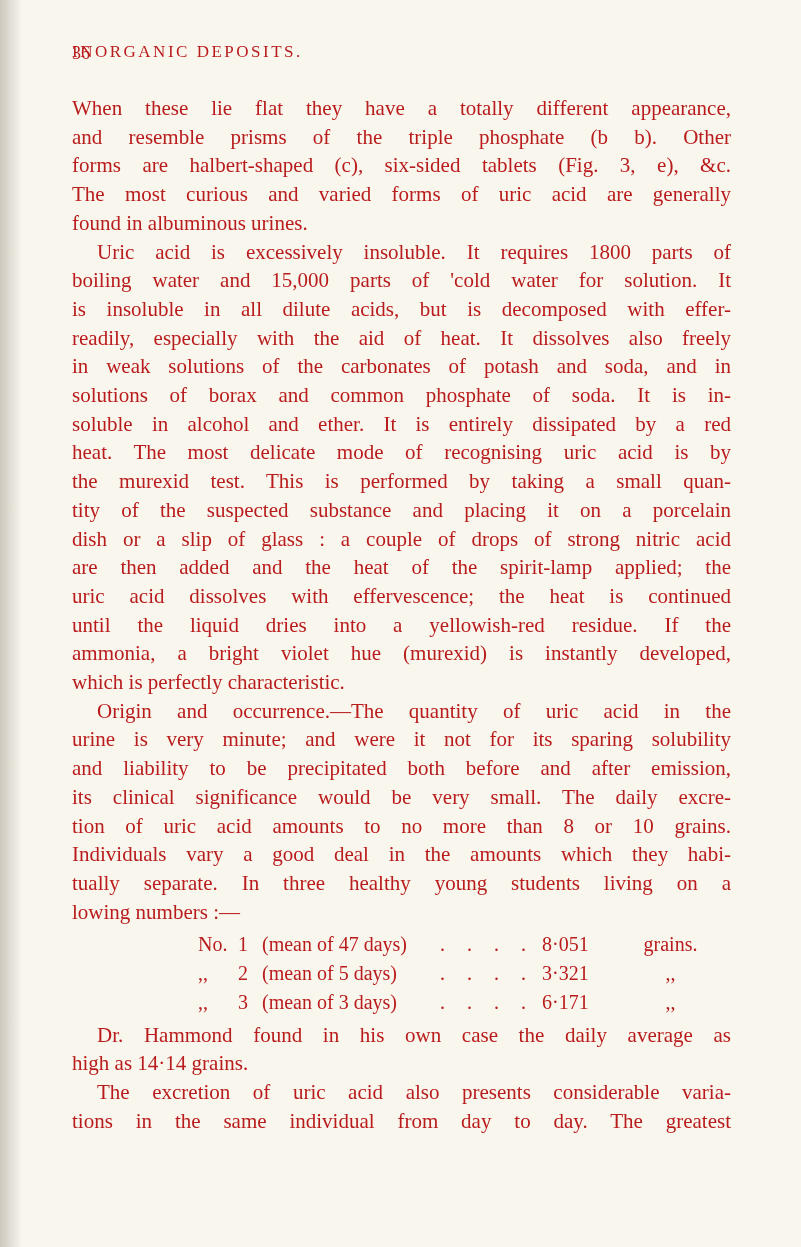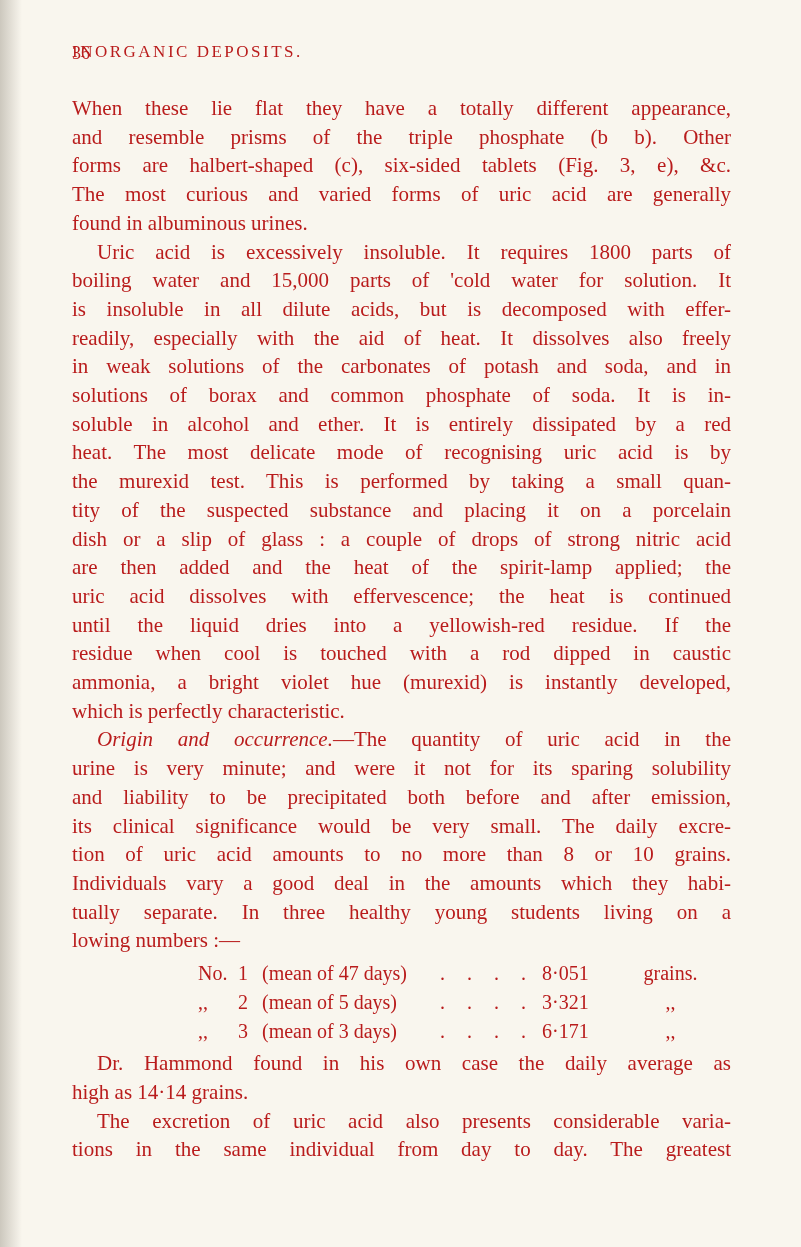--- a/index.html
+++ b/index.html
@@ -47,21 +47,21 @@
     font-size: 21px;
     line-height: 28.7px;
   }
 
   .line {
     text-align: justify;
     text-align-last: justify;
   }
   .line.last { text-align-last: left; }
   .line.indent { text-indent: 25px; }
-  .it { font-style: italic; }
+  .it { }
 
   .obs-table {
     margin: 4px 0 4px 126px;
     font-size: 20px;
     line-height: 28.7px;
   }
   .trow {
     display: grid;
     grid-template-columns: 40px 24px 176px 104px 58px auto;
   }
@@ -97,21 +97,20 @@
       <div class="line">in weak solutions of the carbonates of potash and soda, and in</div>
       <div class="line">solutions of borax and common phosphate of soda.  It is in-</div>
       <div class="line">soluble in alcohol and ether.  It is entirely dissipated by a red</div>
       <div class="line">heat.  The most delicate mode of recognising uric acid is by</div>
       <div class="line">the murexid test.  This is performed by taking a small quan-</div>
       <div class="line">tity of the suspected substance and placing it on a porcelain</div>
       <div class="line">dish or a slip of glass : a couple of drops of strong nitric acid</div>
       <div class="line">are then added and the heat of the spirit-lamp applied; the</div>
       <div class="line">uric acid dissolves with effervescence; the heat is continued</div>
       <div class="line">until the liquid dries into a yellowish-red residue.  If the</div>
-      <div class="line">residue when cool is touched with a rod dipped in caustic</div>
       <div class="line">ammonia, a bright violet hue (murexid) is instantly developed,</div>
       <div class="line last">which is perfectly characteristic.</div>
     </div>
 
     <div>
       <div class="line indent"><span class="it">Origin and occurrence.</span><span>—The quantity of uric acid in the</span></div>
       <div class="line">urine is very minute; and were it not for its sparing solubility</div>
       <div class="line">and liability to be precipitated both before and after emission,</div>
       <div class="line">its clinical significance would be very small.  The daily excre-</div>
       <div class="line">tion of uric acid amounts to no more than 8 or 10 grains.</div>

